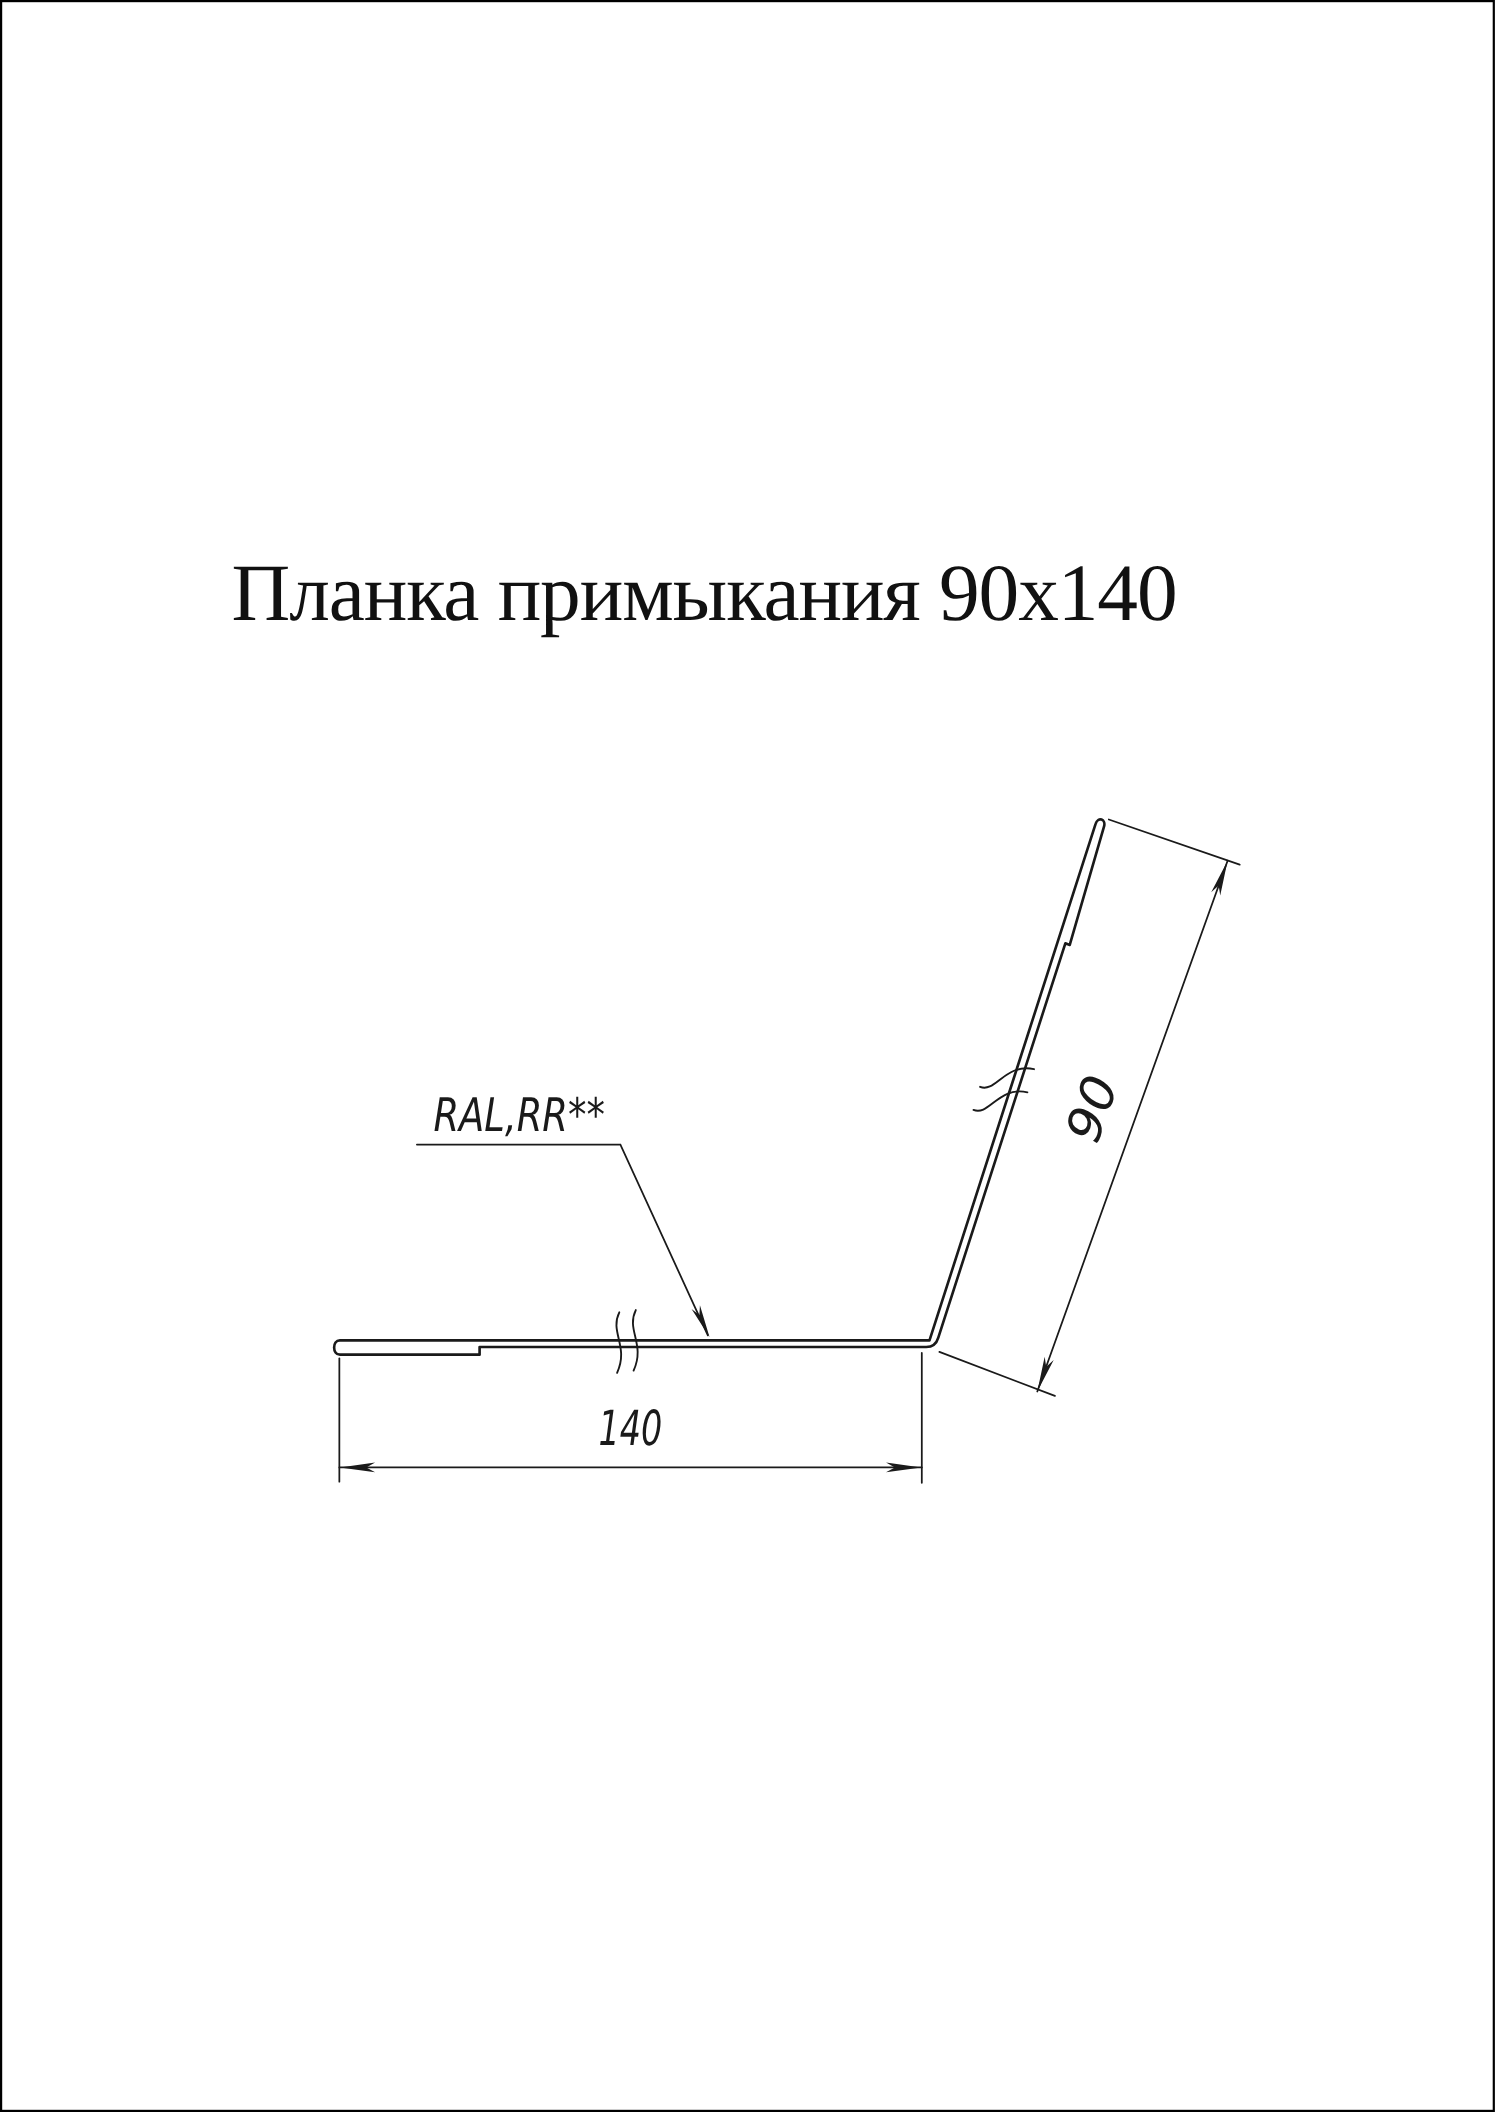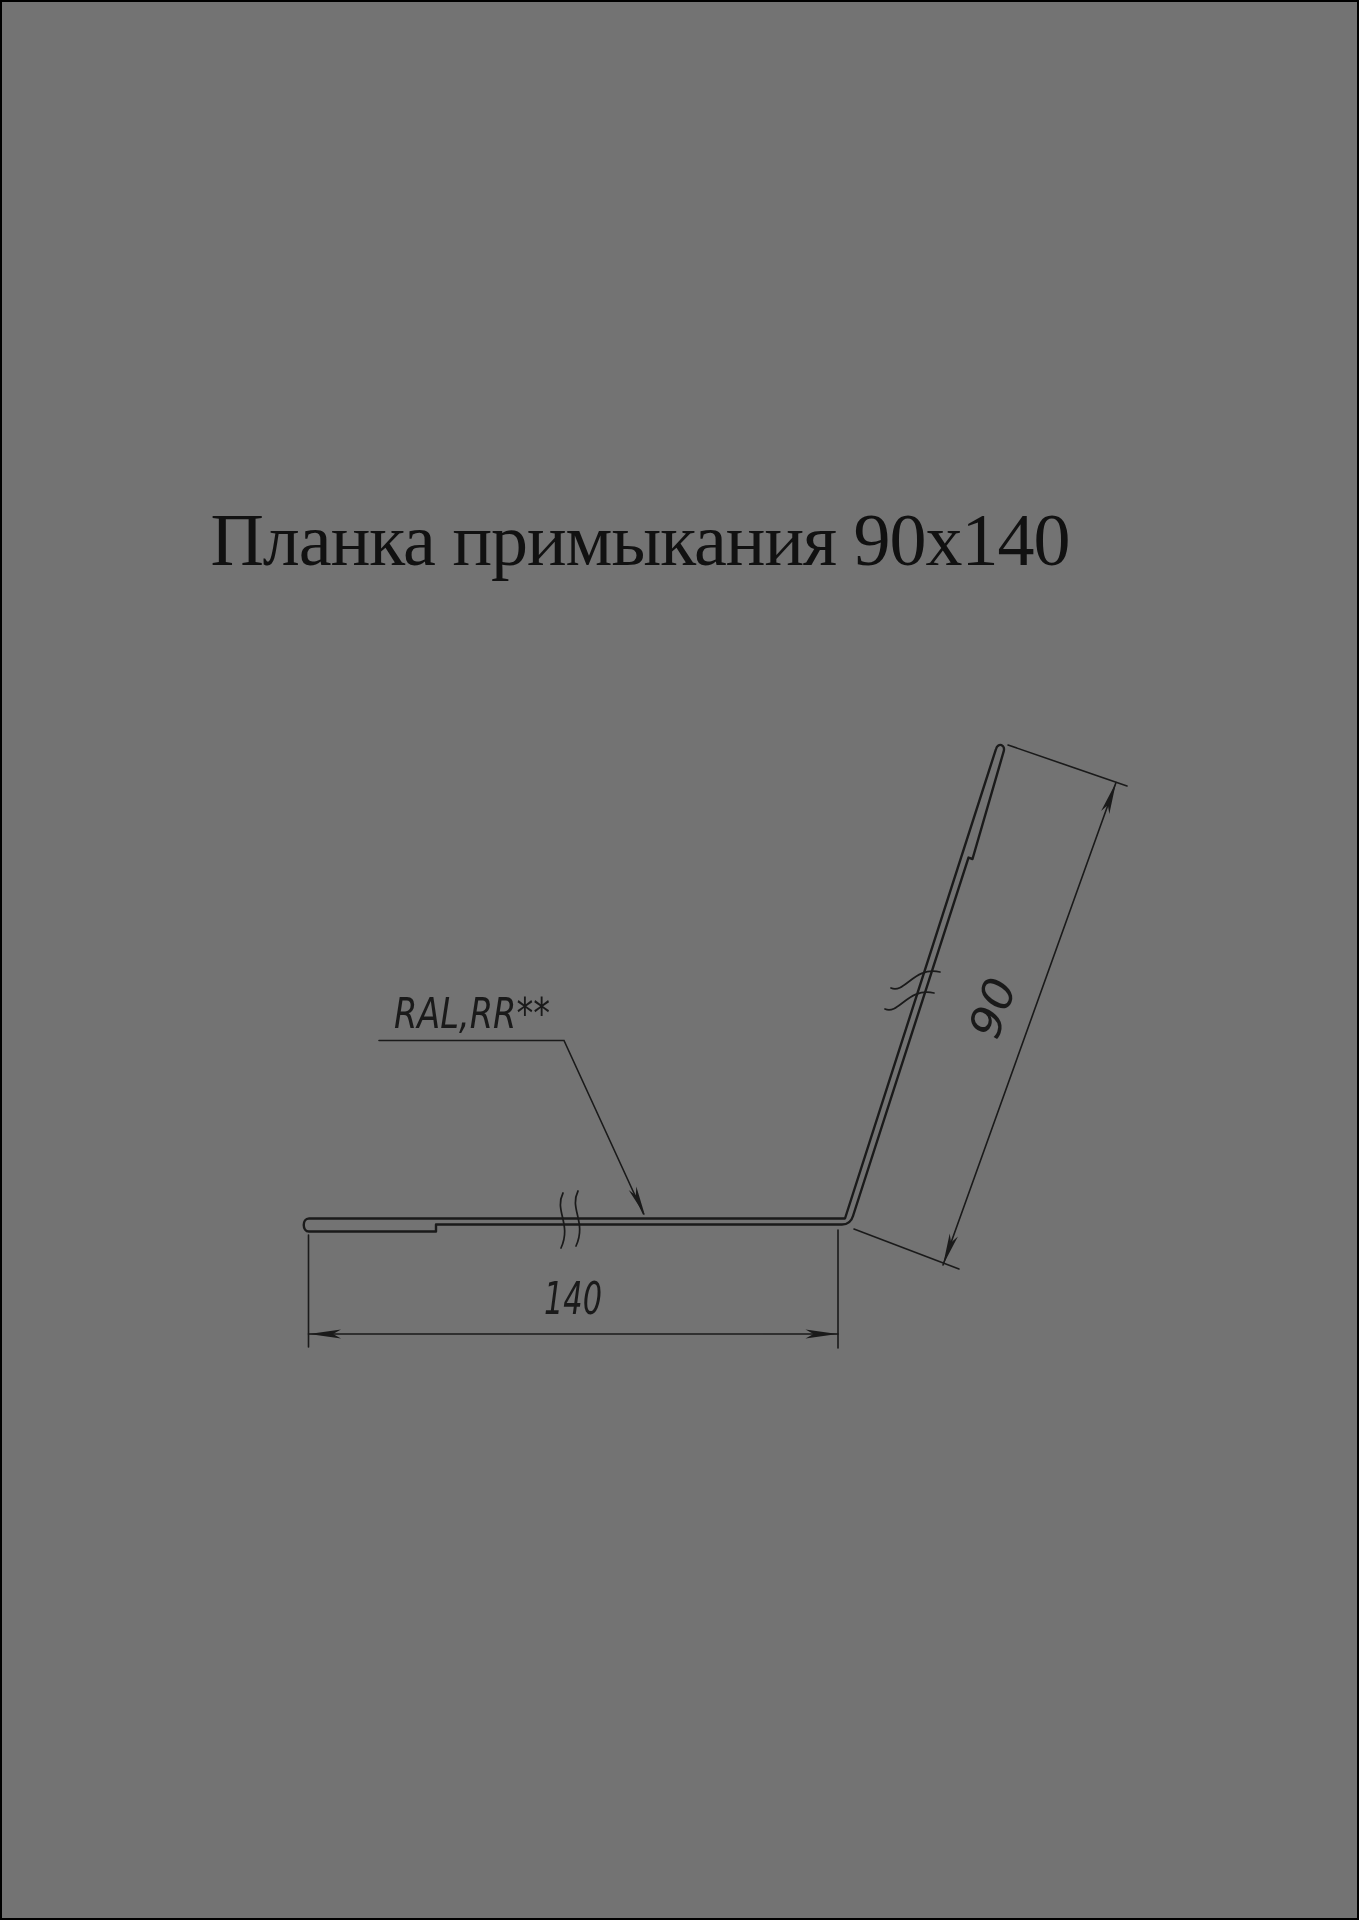--- a/index.html
+++ b/index.html
@@ -1,20 +1,20 @@
 <!DOCTYPE html>
 <html><head>
 <meta charset="utf-8">
 <style>
   html,body{margin:0;padding:0;background:#e8e8e8;}
   .sheet{
     position:relative;
     width:1359px;height:1920px;
     margin:0 auto;
-    background:#737373;
+    background:#ffffff;
     box-sizing:border-box;
     border:2px solid #000000;
     overflow:hidden;
     font-family:"Liberation Sans", sans-serif;
   }
   .title{
     position:absolute;
     top:500px;left:638px;
     transform:translateX(-50%);
     white-space:nowrap;

